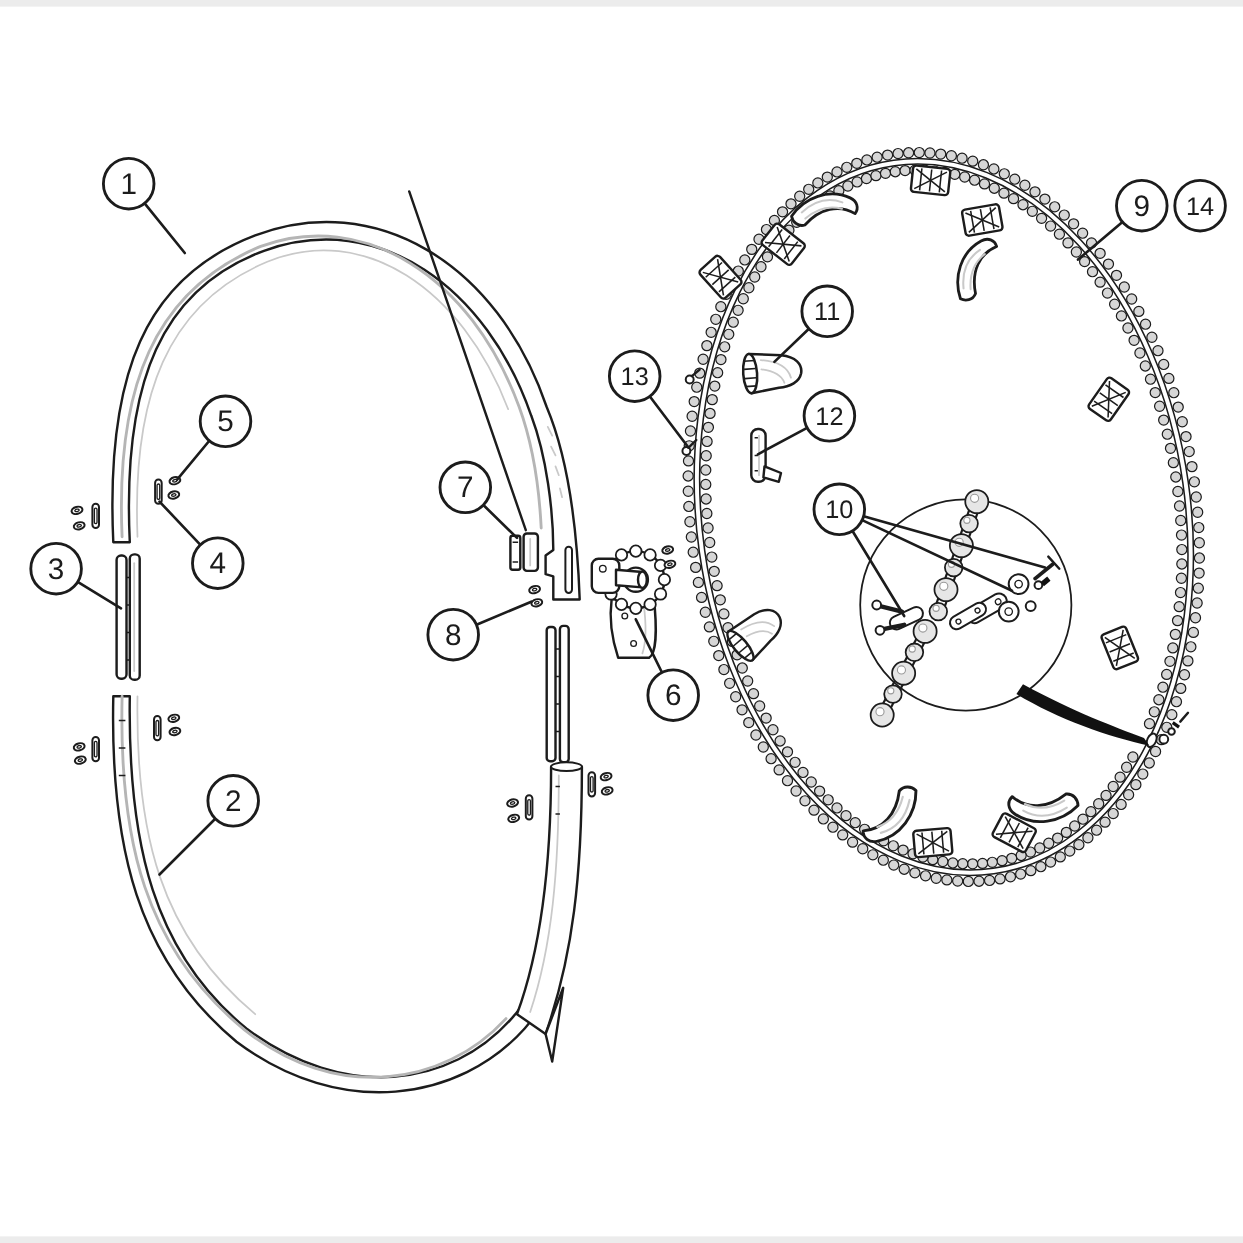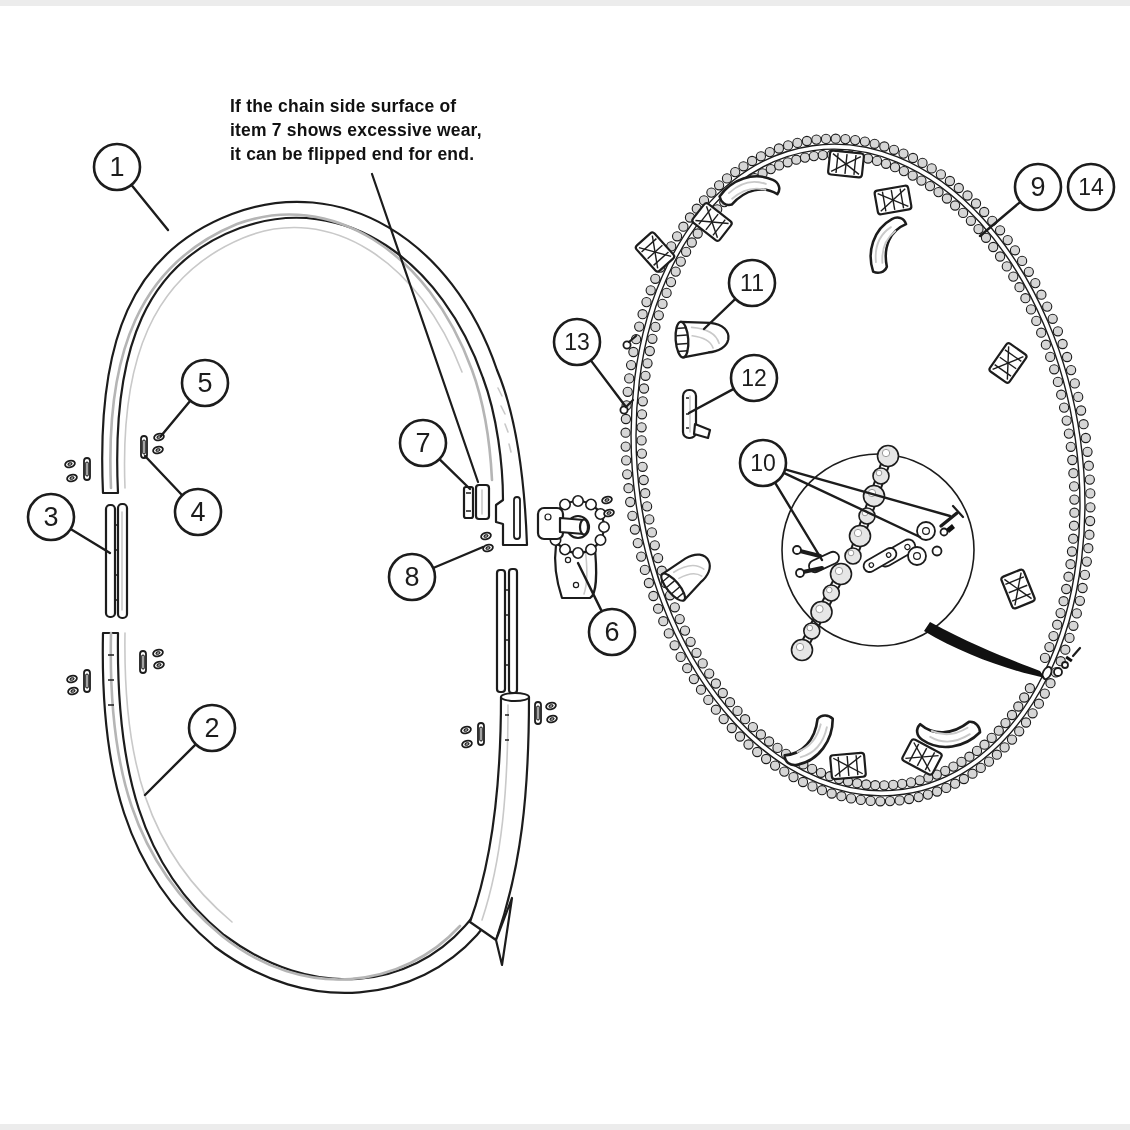--- a/index.html
+++ b/index.html
@@ -653,18 +653,13 @@
           <circle cx="577" cy="342" r="23" fill="#fff" stroke="#1c1c1c" stroke-width="2.6"></circle>
           <text x="577" y="342" text-anchor="middle" dominant-baseline="central" font-family="&quot;Liberation Sans&quot;, sans-serif" font-size="23" fill="#1c1c1c">13</text>
         </g>
         <g>
           <circle cx="1091" cy="187" r="23" fill="#fff" stroke="#1c1c1c" stroke-width="2.6"></circle>
           <text x="1091" y="187" text-anchor="middle" dominant-baseline="central" font-family="&quot;Liberation Sans&quot;, sans-serif" font-size="23" fill="#1c1c1c">14</text>
         </g>
       </g>
   </svg>
 
-  <div class="note">
-    <div>If the chain side surface of</div>
-    <div>item 7 shows excessive wear,</div>
-    <div>it can be flipped end for end.</div>
-  </div>
 </div>
 
 </body></html>

